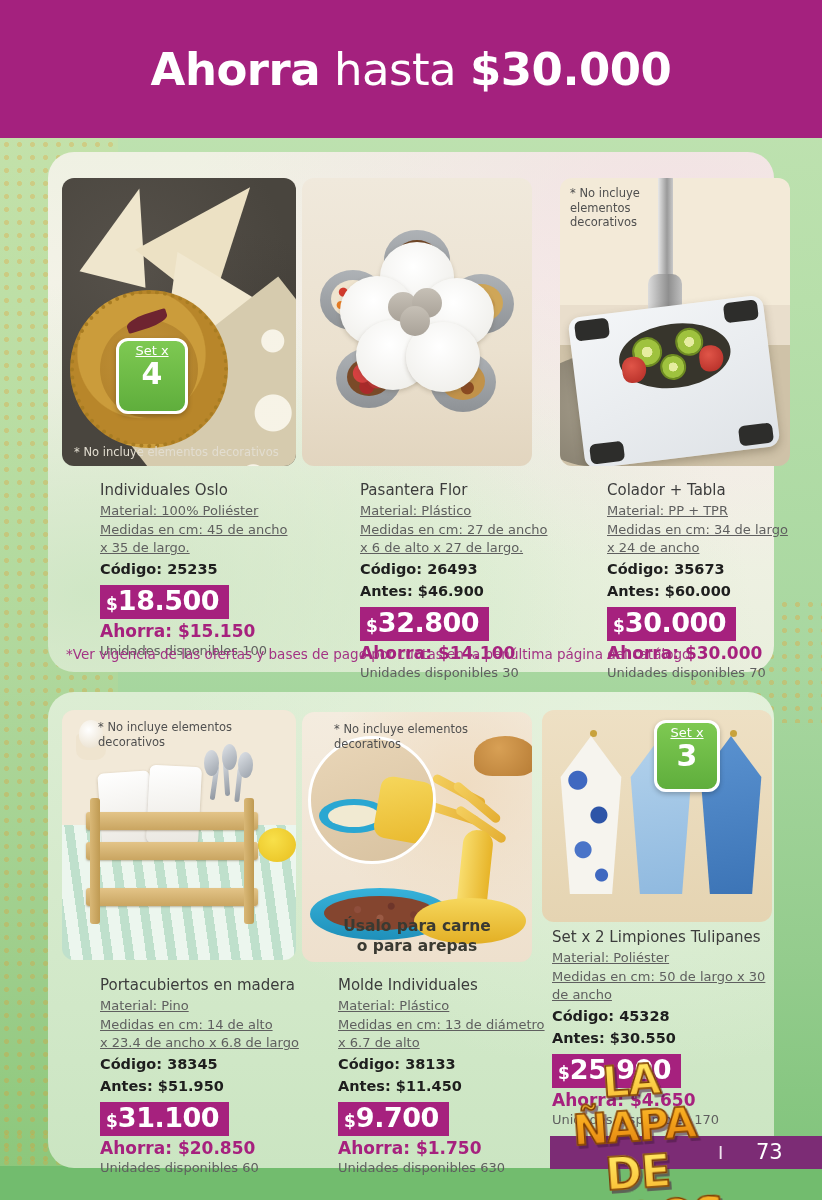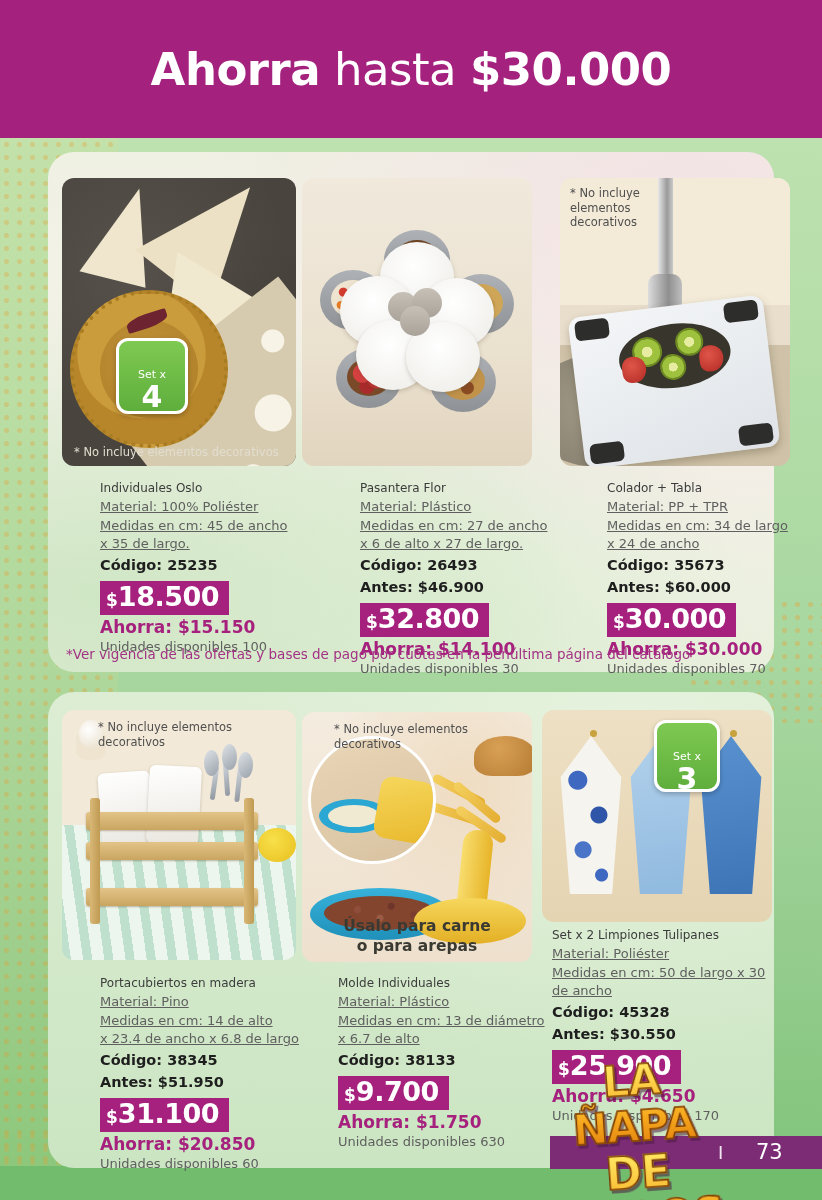--- a/index.html
+++ b/index.html
@@ -38,21 +38,21 @@
         linear-gradient(180deg,#dcedd3 0%,#d3e9ca 55%,#cbe5c2 100%); }
 
   
   .photo { position:absolute; border-radius:12px; overflow:hidden; }
   .note { position:absolute; font-size:11.5px; color:#4f4f4f; line-height:14.5px; z-index:30; }
   .note.on-dark { color:#e2ddd0; }
 
   .setbadge { position:absolute; background:linear-gradient(180deg,#7ec952,#5fae3c); border:3px solid #fff;
               border-radius:12px; text-align:center; color:#fff; z-index:40;
               box-shadow:0 2px 5px rgba(0,0,0,.25); }
-  .setbadge .lbl { display:block; font-size:11px; margin-top:27px; }
+  .setbadge .lbl { display:block; font-size:13px; margin-top:2px;text-decoration:underline; }
   .setbadge .val { display:block; font-size:30px; font-weight:800; line-height:32px; }
 
   
   .ph1 { left:14px; top:26px; width:234px; height:288px;
          background:radial-gradient(circle at 30% 30%, #56514a, transparent 60%),
                     radial-gradient(circle at 75% 70%, #3f3b35, transparent 55%), #49453e; }
   .tri { position:absolute; }
   .tri1 { width:0; height:0; border-left:38px solid transparent; border-right:30px solid transparent;
           border-bottom:95px solid #efe6cd; left:28px; top:8px; transform:rotate(14deg); }
   .tri2 { width:0; height:0; border-left:52px solid transparent; border-right:44px solid transparent;
@@ -163,21 +163,21 @@
       radial-gradient(circle at 30% 28%, #3f68c0 0 9px, transparent 10px),
       radial-gradient(circle at 62% 50%, #2e55a8 0 8px, transparent 9px),
       radial-gradient(circle at 38% 72%, #4a74c8 0 8px, transparent 9px),
       radial-gradient(circle at 66% 88%, #3f68c0 0 6px, transparent 7px), #f6f4ee; }
   .towel.lightblue { background:linear-gradient(170deg,#b3d2ec,#8fb9df); }
   .towel.blue { background:linear-gradient(170deg,#5a92d0,#3c74b6); }
   .hook { position:absolute; top:20px; width:7px; height:7px; border-radius:50%; background:#c8a23c; }
 
   
   .tcol { position:absolute; width:220px; }
-  .p-title { font-size:12px; color:#3c3c3c; font-weight:500; margin-bottom:3px; }
+  .p-title { font-size:15px; color:#3c3c3c; font-weight:500; margin-bottom:3px; }
   .p-detail { font-size:13px; color:#5f5f5f; line-height:18.5px;text-decoration:underline; }
   .p-strong { font-size:14.5px; color:#1e1e1e; font-weight:700; line-height:22px; }
   .price-badge { display:inline-block; background:#a6217e; color:#fff; padding:0 10px 3px 6px; margin:5px 0 1px; }
   .price-cur { font-size:17px; font-weight:700; }
   .price-num { font-size:27px; font-weight:800; letter-spacing:-0.5px; }
   .p-save { font-size:17px; font-weight:700; color:#a6217e; margin:1px 0 2px; }
   .p-stock { font-size:13px; color:#5f5f5f; }
 
   .disclaimer { position:absolute; left:18px; bottom:10px; font-size:13.5px; color:#a33284; }
 
@@ -388,20 +388,21 @@
       <div class="p-save">Ahorra: $20.850</div>
       <div class="p-stock">Unidades disponibles 60</div>
     </div>
 
     <div class="tcol" style="left:290px; top:284px; width:230px;">
       <div class="p-title">Molde Individuales</div>
       <div class="p-detail">Material: Plástico</div>
       <div class="p-detail">Medidas en cm: 13 de diámetro</div>
       <div class="p-detail">x 6.7 de alto</div>
       <div class="p-strong">Código: 38133</div>
+      <div class="p-strong">Antes: $11.450</div>
       <div class="price-badge"><span class="price-cur">$</span><span class="price-num">9.700</span></div>
       <div class="p-save">Ahorra: $1.750</div>
       <div class="p-stock">Unidades disponibles 630</div>
     </div>
 
     <div class="tcol" style="left:504px; top:236px; width:230px;">
       <div class="p-title">Set x 2 Limpiones Tulipanes</div>
       <div class="p-detail">Material: Poliéster</div>
       <div class="p-detail">Medidas en cm: 50 de largo x 30 de ancho</div>
       <div class="p-strong">Código: 45328</div>

